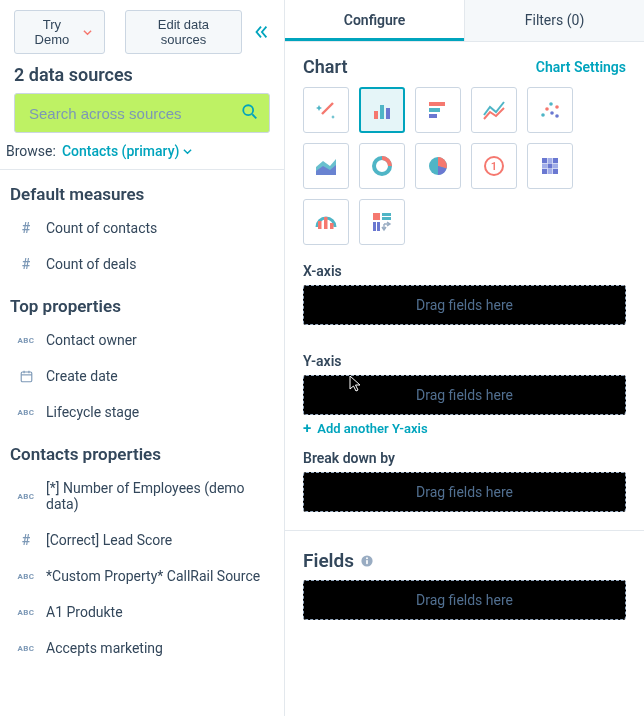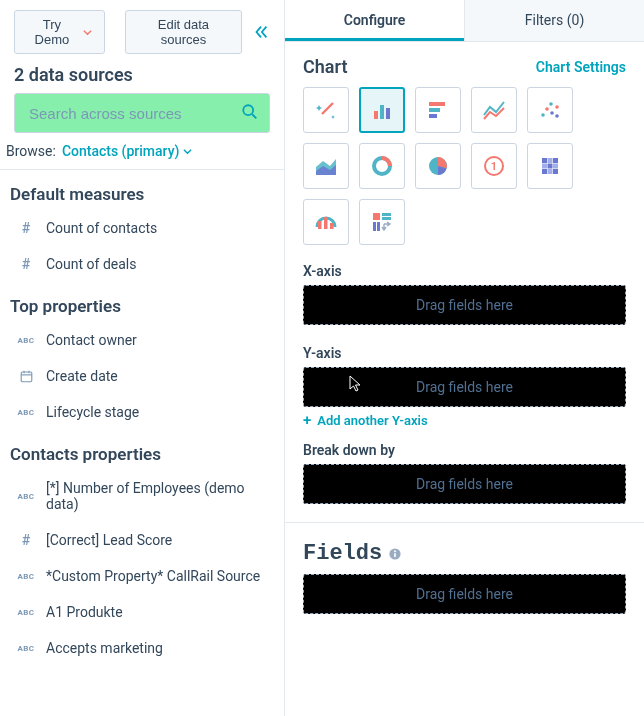--- a/index.html
+++ b/index.html
@@ -57,21 +57,21 @@
     font-weight: 600;
     padding: 0 14px 8px;
   }
   .search-wrap {
     padding: 0 14px 10px;
   }
   .search {
     display: flex;
     align-items: center;
     border: 1px solid #cbd6e2;
-    background: #86efac;
+    background: #bef264;
     border-radius: 3px;
     padding: 0 10px 0 12px;
     height: 40px;
   }
   .search input {
     flex: 1;
     border: none;
     background: transparent;
     font-size: 15px;
     color: #516f90;
@@ -451,34 +451,34 @@
               <rect x="4" y="13" width="3" height="9" fill="#6a78d1"></rect>
               <rect x="8" y="13" width="3" height="9" fill="#6a78d1"></rect>
               <path d="M15 15 L21 15 M18 13 L21 15 L18 17 M15 15 L15 21 M13 18 L15 21 L17 18" fill="none" stroke="#99acc2" stroke-width="1.4"></path>
             </svg>
           </div>
         </div>
 
       <div class="cfg-label">X-axis</div>
       <div class="dropzone">Drag fields here</div>
 
-      <div class="cfg-label" style="margin-top:20px;">Y-axis</div>
+      <div class="cfg-label" style="margin-top:28px;">Y-axis</div>
       <div class="dropzone">Drag fields here</div>
       <div class="add-link">
         <span class="plus">+</span>
         <span>Add another Y-axis</span>
       </div>
 
       <div class="cfg-label" style="margin-top:14px;">Break down by</div>
       <div class="dropzone">Drag fields here</div>
 
       <hr class="hr">
 
       <div class="fields-header-row">
-        <span class="chart-heading" style="font-size:22px;font-family:Liberation Mono, monospace;">Fields</span>
+        <span class="chart-heading" style="font-size:19px;">Fields</span>
         <span class="info-icon">
           <svg width="14" height="14" viewBox="0 0 20 20">
               <circle cx="10" cy="10" r="8" fill="#99acc2"></circle>
               <circle cx="10" cy="6" r="1.4" fill="#fff"></circle>
               <rect x="8.8" y="8.5" width="2.4" height="6" rx="1" fill="#fff"></rect>
             </svg>
         </span>
       </div>
       <div class="dropzone">Drag fields here</div>
     </div>

